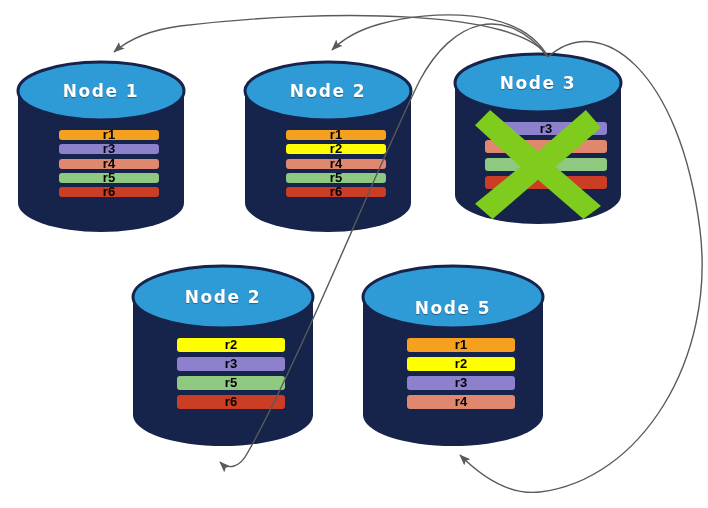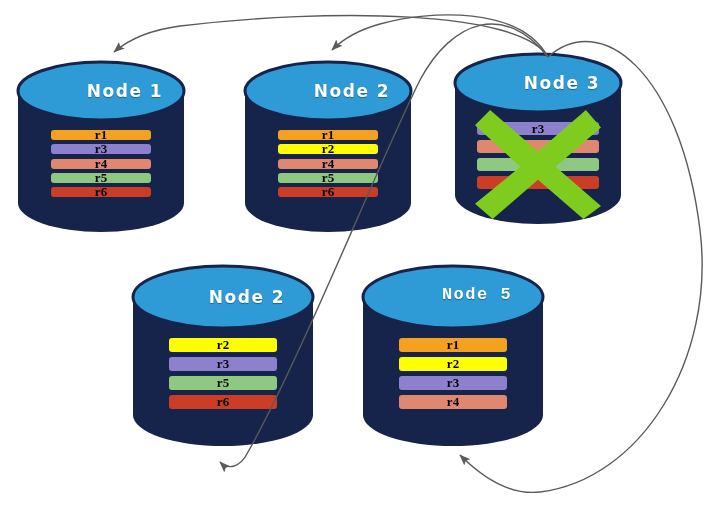--- a/index.html
+++ b/index.html
@@ -15,21 +15,20 @@
     font-family: "DejaVu Sans", sans-serif;
   }
   #canvas {
     position: absolute;
     left: 0; top: 0;
     width: 708px;
     height: 508px;
   }
   .node {
     position: absolute;
-    padding-left: 48px;
   }
   .cyl-svg {
     position: absolute;
     left: 0; top: 0;
     overflow: visible;
   }
   .node-title {
     position: absolute;
     left: 0;
     width: 100%;
@@ -40,25 +39,26 @@
     font-size: 17px;
     letter-spacing: 1.5px;
     text-shadow: 0 1px 1px rgba(0,0,0,0.35);
     pointer-events: none;
   }
   .bar {
     position: absolute;
     border-radius: 3px;
     text-align: center;
     color: #000000;
-    font-family: Liberation Serif, serif;
+    font-family: Liberation Sans, sans-serif;
     font-weight: bold;
     font-size: 13px;
     line-height: 15px;
     box-sizing: border-box;
+    margin-left: 8px;
   }
   .xmark {
     position: absolute;
     pointer-events: none;
   }
   .arrows {
     position: absolute;
     left: 0; top: 0;
     width: 708px;
     height: 508px;
@@ -117,21 +117,21 @@
         <div class="bar" style="left: 36px; width: 108px; height: 14px; line-height: 14px; top: 72px; background: rgb(255, 255, 0);">r2</div>
         <div class="bar" style="left: 36px; width: 108px; height: 14px; line-height: 14px; top: 91px; background: rgb(141, 128, 204);">r3</div>
         <div class="bar" style="left: 36px; width: 108px; height: 14px; line-height: 14px; top: 110px; background: rgb(143, 201, 129);">r5</div>
         <div class="bar" style="left: 36px; width: 108px; height: 14px; line-height: 14px; top: 129px; background: rgb(204, 61, 38);">r6</div>
       </div>
       <div class="node" style="left: 363px; top: 266px; width: 180px; height: 180px;">
         <svg class="cyl-svg" width="180" height="188" viewBox="0 0 180 188">
           <path d="M 0,31 L 0,149 A 90,31 0 0 0 180,149 L 180,31 Z" fill="#16234A"></path>
           <ellipse cx="90" cy="31" rx="90" ry="31" fill="#2E9BD6" stroke="#16234A" stroke-width="3"></ellipse>
         </svg>
-        <div class="node-title" style="top: 19px; font-family: Liberation Mono, monospace;">Node  5</div>
+        <div class="node-title" style="top: 32px;">Node  5</div>
         <div class="bar" style="left: 36px; width: 108px; height: 14px; line-height: 14px; top: 72px; background: rgb(245, 160, 30);">r1</div>
         <div class="bar" style="left: 36px; width: 108px; height: 14px; line-height: 14px; top: 91px; background: rgb(255, 255, 0);">r2</div>
         <div class="bar" style="left: 36px; width: 108px; height: 14px; line-height: 14px; top: 110px; background: rgb(141, 128, 204);">r3</div>
         <div class="bar" style="left: 36px; width: 108px; height: 14px; line-height: 14px; top: 129px; background: rgb(224, 135, 112);">r4</div>
       </div>
     </div>
   <svg class="arrows" id="arrows-layer" viewBox="0 0 708 508" xmlns="http://www.w3.org/2000/svg">
     <defs>
       <marker id="arrowhead" markerWidth="9" markerHeight="9" refX="7.4" refY="3.1" orient="auto" markerUnits="strokeWidth">
         <path d="M 0,0 L 8,3.1 L 0,6.2 L 1.6,3.1 Z" fill="#5A5A5A"></path>

